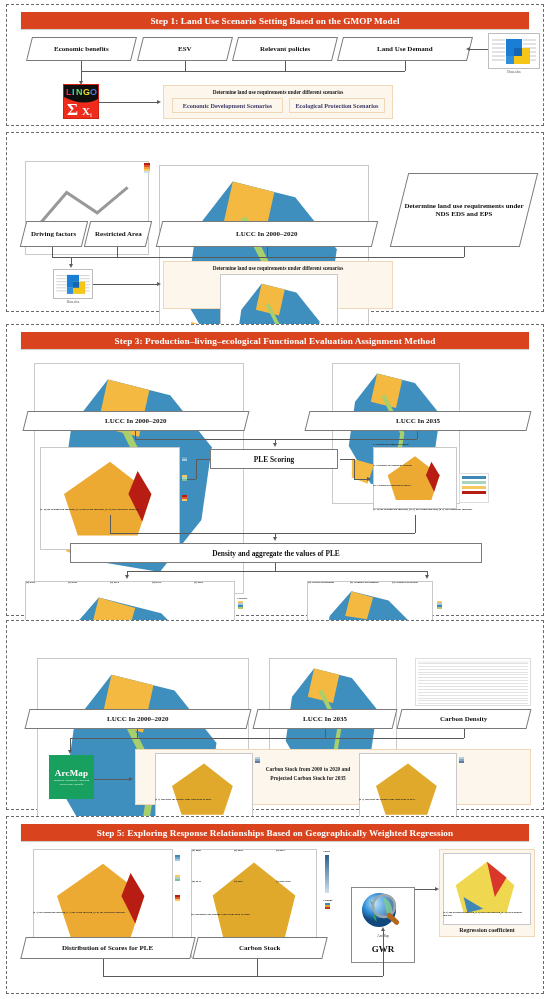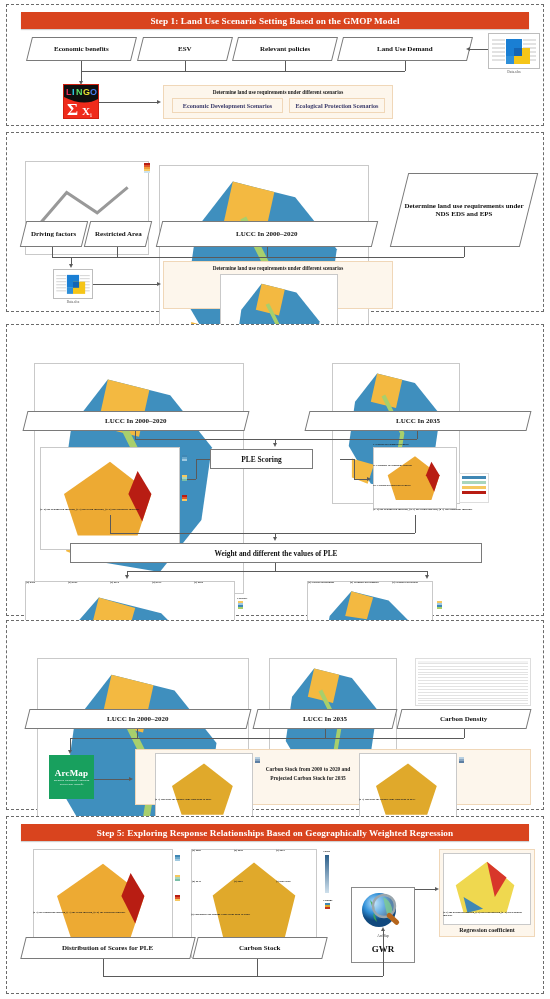--- a/index.html
+++ b/index.html
@@ -388,20 +388,21 @@
           <path d="M14 3 L26 6 L34 16 L32 30 L24 40 L12 38 L5 26 L7 12 Z" fill="#3f8fbe"></path>
           <path d="M14 3 L22 5 L20 14 L12 12 Z" fill="#f3b941"></path>
           <path d="M6 30 L13 32 L11 38 L6 36 Z" fill="#f3b941"></path>
           <path d="M16 10 L22 22 L20 34" stroke="#a8cf6c" stroke-width="1.3" fill="none"></path>
         </svg>
       </div>
   </div>
 </div>
 
 <div class="step" style="top:324px;height:292px;">
+  <div class="step-header">Step 3: Production–living–ecological Functional Evaluation Assignment Method</div>
 
   <div style="position:absolute;left:27px;top:38px;width:210px;height:46px;display:grid;grid-template-columns:repeat(5,1fr);gap:2px;">
     <div class="mapcell">
         <svg width="100%" height="100%" viewBox="0 0 40 44">
           <path d="M14 3 L26 6 L34 16 L32 30 L24 40 L12 38 L5 26 L7 12 Z" fill="#3f8fbe"></path>
           <path d="M14 3 L22 5 L20 14 L12 12 Z" fill="#f3b941"></path>
           <path d="M6 30 L13 32 L11 38 L6 36 Z" fill="#f3b941"></path>
           <path d="M16 10 L22 22 L20 34" stroke="#a8cf6c" stroke-width="1.3" fill="none"></path>
         </svg>
       </div>
@@ -472,21 +473,21 @@
   <div class="para" style="left:300px;top:86px;width:222px;height:20px;">
     <span>LUCC In 2035</span>
   </div>
 
   <div class="ln lnv" style="left:128px;top:106px;height:8px;"></div>
   <div class="ln lnv" style="left:410px;top:106px;height:8px;"></div>
   <div class="ln lnh" style="left:128px;top:114px;width:282px;"></div>
   <div class="ln lnv" style="left:268px;top:114px;height:6px;"></div>
   <div class="arrow-d" style="left:265.5px;top:118px;"></div>
 
-  <div class="rect" style="left:203px;top:124px;width:103px;height:20px;">
+  <div class="rect" style="left:203px;top:124px;width:128px;height:20px;">
     <span>PLE Scoring</span>
   </div>
 
   <div class="ln lnh" style="left:189px;top:134px;width:14px;"></div>
   <div class="ln lnv" style="left:189px;top:134px;height:20px;"></div>
   <div class="ln lnh" style="left:178px;top:154px;width:11px;"></div>
   <div class="arrow-r" style="left:174px;top:151.5px;transform:rotate(180deg);"></div>
 
   <div class="ln lnh" style="left:333px;top:134px;width:14px;"></div>
   <div class="ln lnv" style="left:347px;top:134px;height:20px;"></div>
@@ -653,21 +654,21 @@
     <div style="height:3px;background:#b81d13;margin:2px"></div>
   </div>
 
   <div class="ln lnv" style="left:103px;top:190px;height:18px;"></div>
   <div class="ln lnv" style="left:408px;top:190px;height:18px;"></div>
   <div class="ln lnh" style="left:103px;top:208px;width:305px;"></div>
   <div class="ln lnv" style="left:268px;top:208px;height:6px;"></div>
   <div class="arrow-d" style="left:265.5px;top:212px;"></div>
 
   <div class="rect" style="left:63px;top:218px;width:412px;height:20px;">
-    <span>Weight and different the values of PLE</span>
+    <span>Density and aggregate the values of PLE</span>
   </div>
 
   <div class="ln lnv" style="left:268px;top:238px;height:8px;"></div>
   <div class="ln lnh" style="left:120px;top:246px;width:300px;"></div>
   <div class="ln lnv" style="left:120px;top:246px;height:6px;"></div>
   <div class="arrow-d" style="left:117.5px;top:250px;"></div>
   <div class="ln lnv" style="left:420px;top:246px;height:6px;"></div>
   <div class="arrow-d" style="left:417.5px;top:250px;"></div>
 
   <div style="position:absolute;left:18px;top:256px;width:210px;height:36px;display:grid;grid-template-columns:repeat(5,1fr);gap:2px;">

